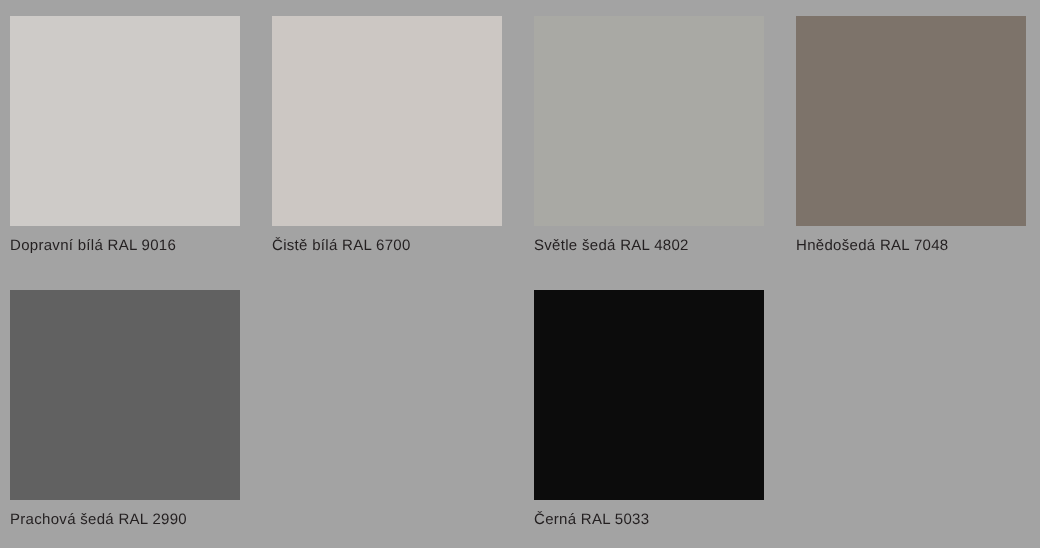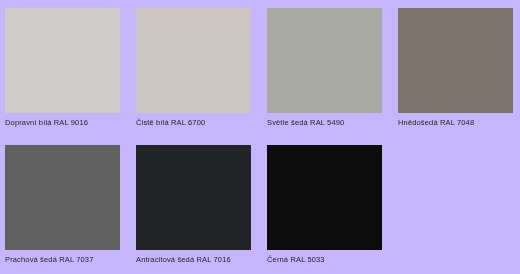--- a/index.html
+++ b/index.html
@@ -12,21 +12,21 @@
     height: 274px;
     font-family: "Liberation Sans", sans-serif;
     -webkit-font-smoothing: antialiased;
     overflow: hidden;
   }
 
   #palette-board {
     position: relative;
     width: 520px;
     height: 274px;
-    background: #c4b5fd;
+    background: #a3a3a3;
   }
 
   .swatch-row {
     position: absolute;
     left: 0;
     width: 520px;
     height: 137px;
   }
   .swatch-row.row-top    { top: 0; }
   .swatch-row.row-bottom { top: 137px; }
@@ -75,41 +75,37 @@
       <div class="swatch-label">Dopravní bílá RAL 9016</div>
     </div>
 
     <div class="swatch-cell col-1">
       <div class="swatch-chip" style="background: rgb(204, 199, 195);"></div>
       <div class="swatch-label">Čistě bílá RAL 6700</div>
     </div>
 
     <div class="swatch-cell col-2">
       <div class="swatch-chip" style="background: rgb(169, 169, 164);"></div>
-      <div class="swatch-label">Světle šedá RAL 5490</div>
+      <div class="swatch-label">Světle šedá RAL 4802</div>
     </div>
 
     <div class="swatch-cell col-3">
       <div class="swatch-chip" style="background: rgb(125, 115, 106);"></div>
       <div class="swatch-label">Hnědošedá RAL 7048</div>
     </div>
 
   </div>
 
   <div class="swatch-row row-bottom">
 
     <div class="swatch-cell col-0">
       <div class="swatch-chip" style="background: rgb(97, 97, 97);"></div>
-      <div class="swatch-label">Prachová šedá RAL 7037</div>
+      <div class="swatch-label">Prachová šedá RAL 2990</div>
     </div>
 
-    <div class="swatch-cell col-1">
-      <div class="swatch-chip" style="background: rgb(35, 36, 39);"></div>
-      <div class="swatch-label">Antracitová šedá RAL 7016</div>
-    </div>
 
     <div class="swatch-cell col-2">
       <div class="swatch-chip" style="background: rgb(12, 12, 12);"></div>
       <div class="swatch-label">Černá RAL 5033</div>
     </div>
 
   </div>
 
 </div>
 

